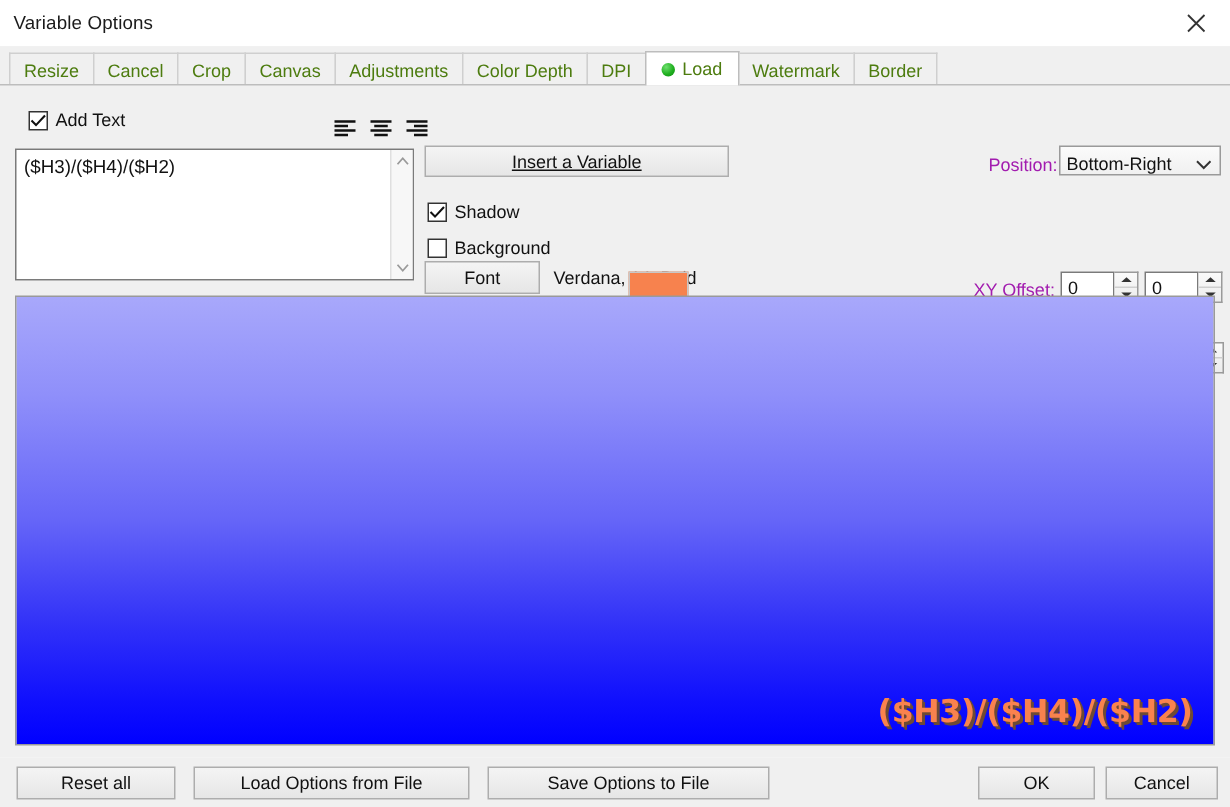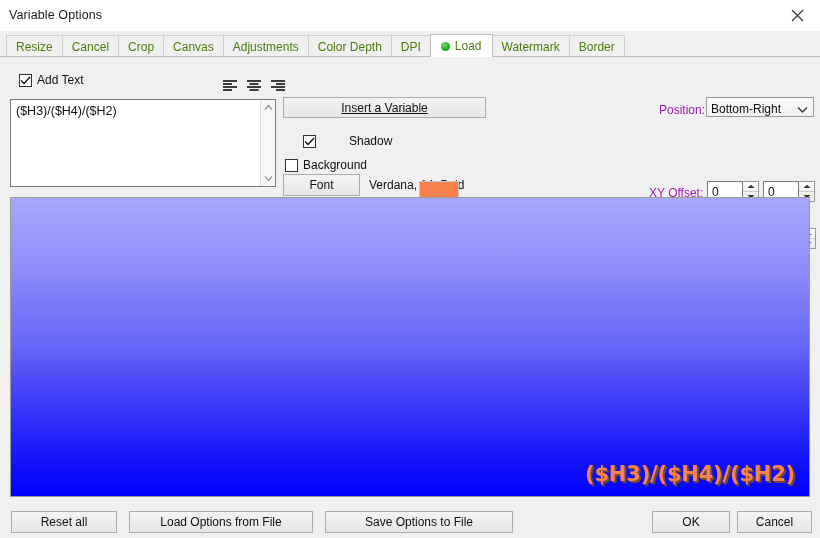--- a/index.html
+++ b/index.html
@@ -138,21 +138,21 @@
   .btn {
     background: linear-gradient(#f4f4f4, #e6e6e6);
     border: 1px solid #adadad;
     box-sizing: border-box;
     display: flex; align-items: center; justify-content: center;
     font-size: 12px; color: #111;
     cursor: pointer;
     user-select: none;
   }
   #insert-var-btn { position: absolute; left: 283px; top: 40px; width: 203px; height: 21px; text-decoration: underline; }
-  #shadow-row   { position: absolute; left: 303px; top: 77px; gap: 28px; }
+  #shadow-row   { position: absolute; left: 285px; top: 77px; }
   #bg-row       { position: absolute; left: 285px; top: 101px; }
   #font-btn     { position: absolute; left: 283px; top: 117px; width: 77px; height: 22px; }
   #font-desc    { position: absolute; left: 369px; top: 121px; font-size: 12px; color: #111; }
   #color-swatch {
     position: absolute; left: 419px; top: 124px;
     width: 40px; height: 39px;
     border: 1px solid #c8c8c8;
     box-sizing: border-box;
     cursor: pointer;
   }

